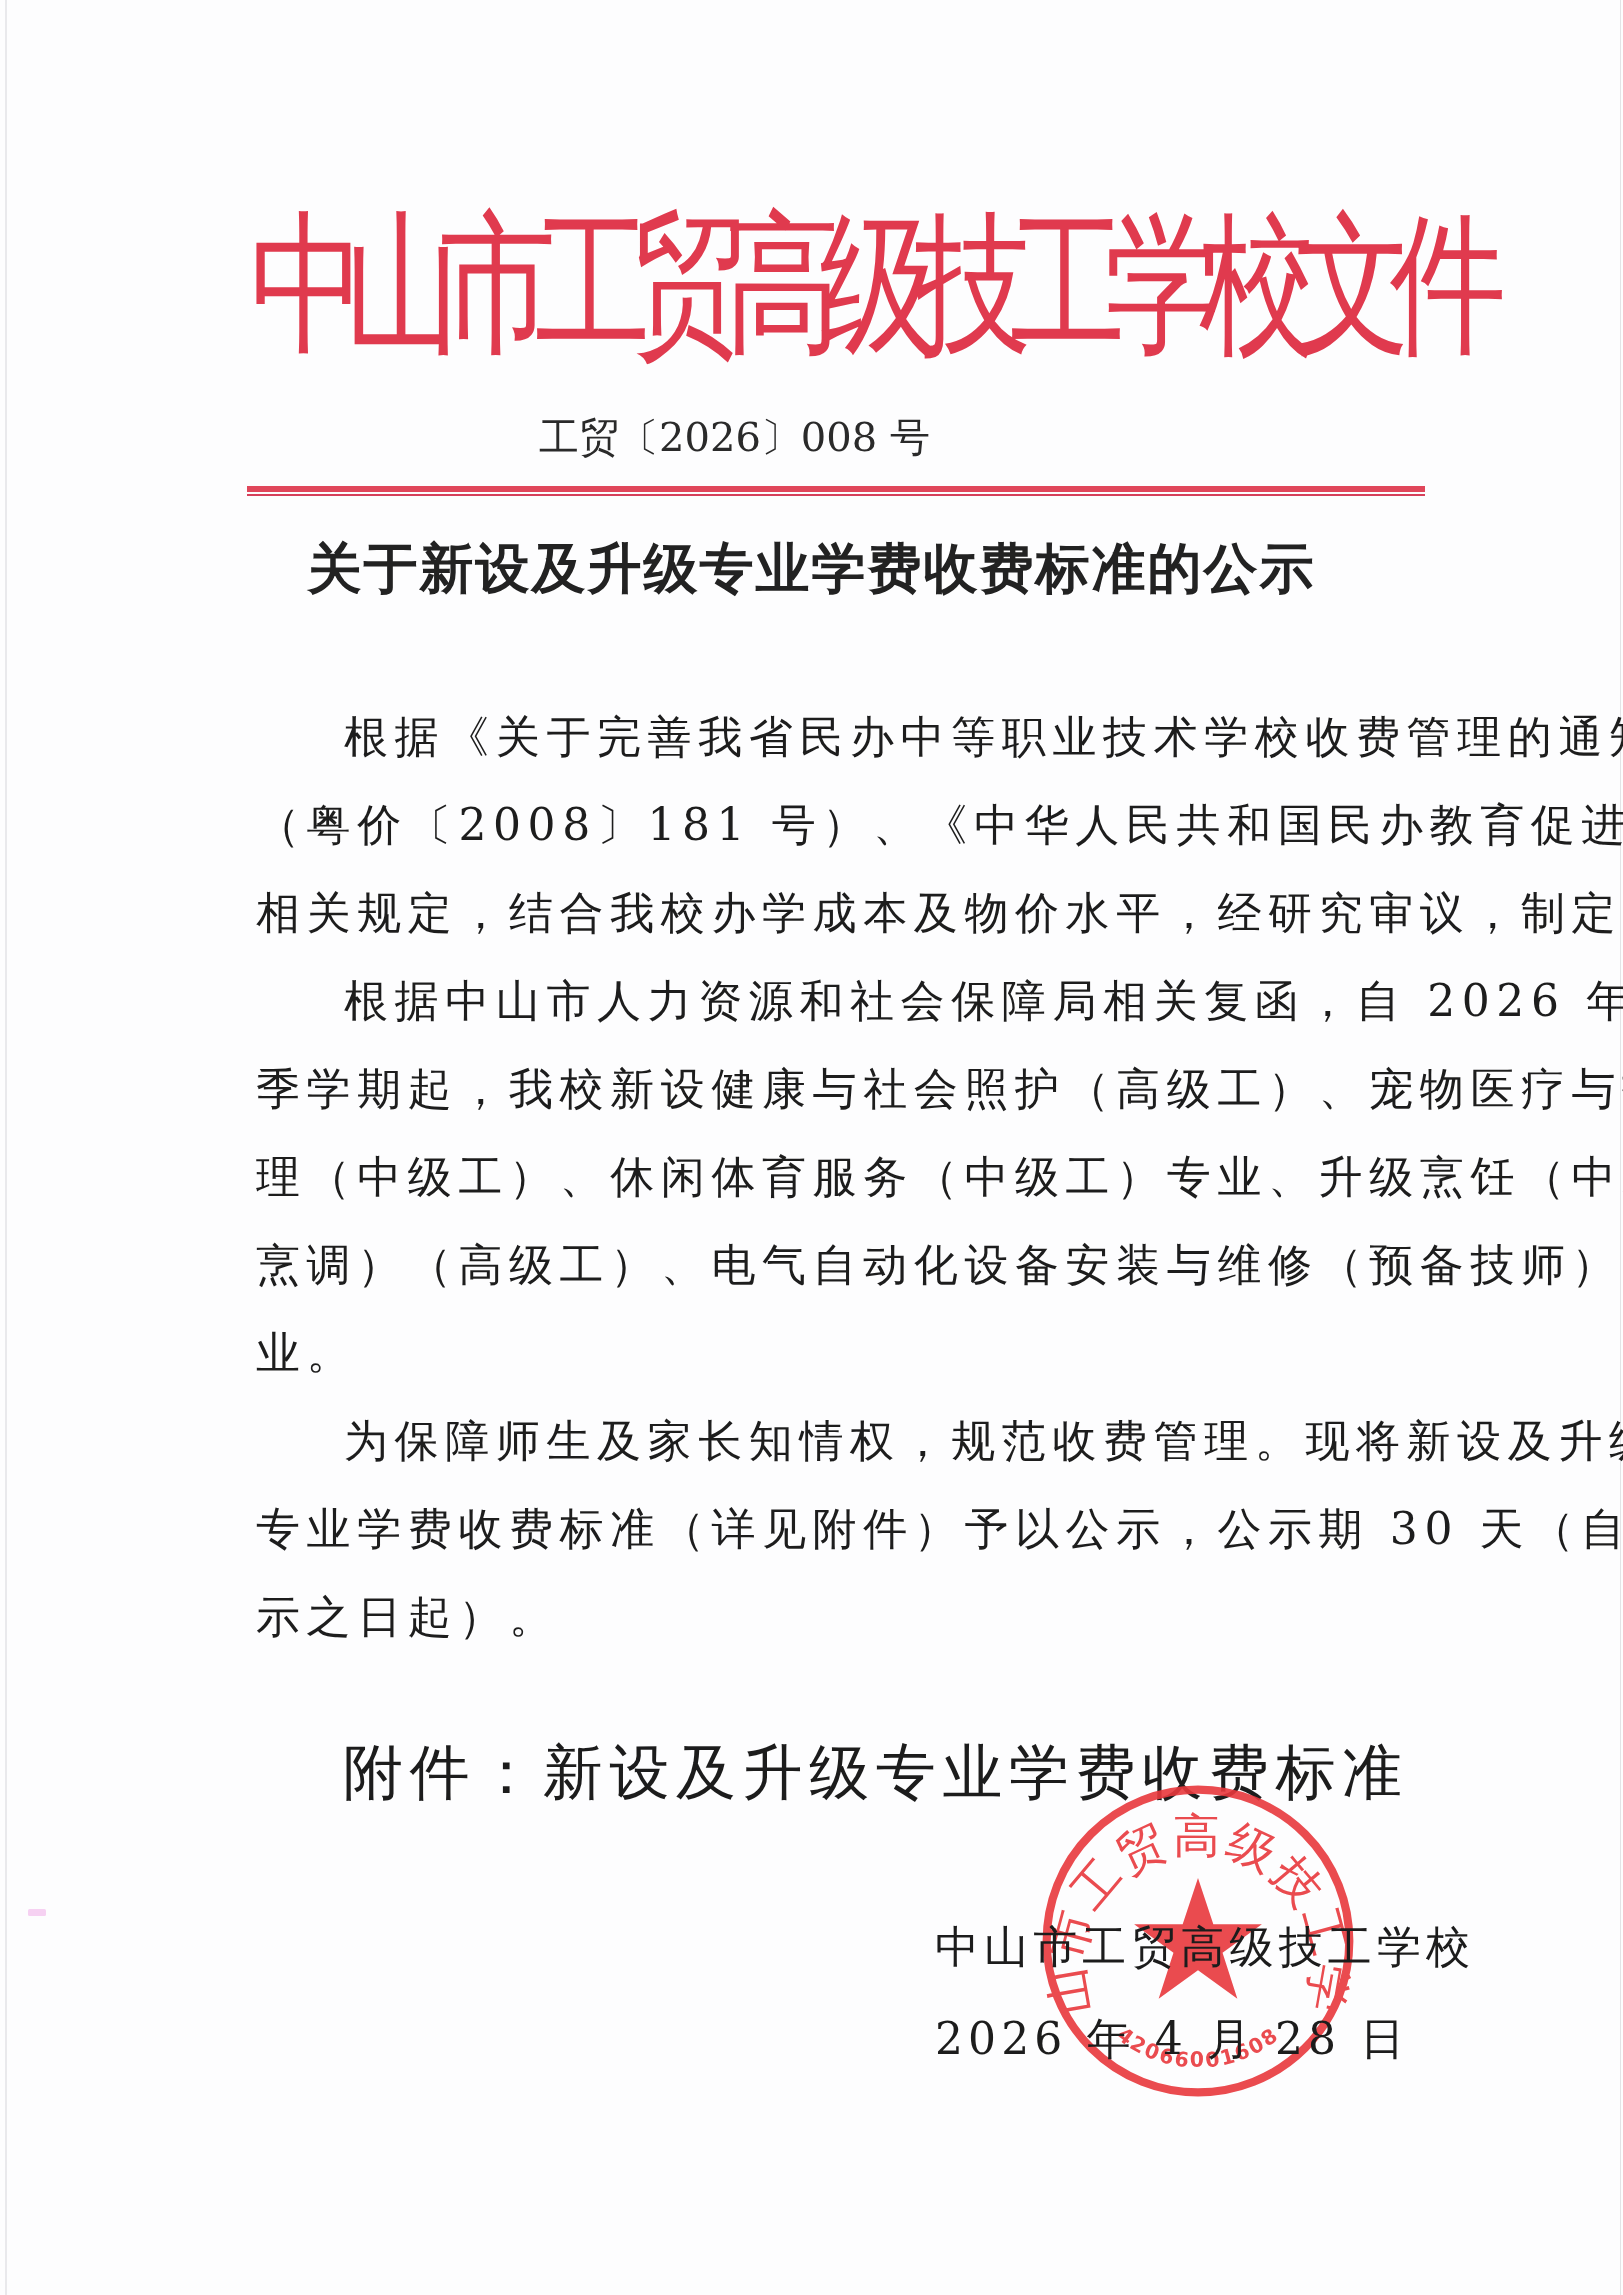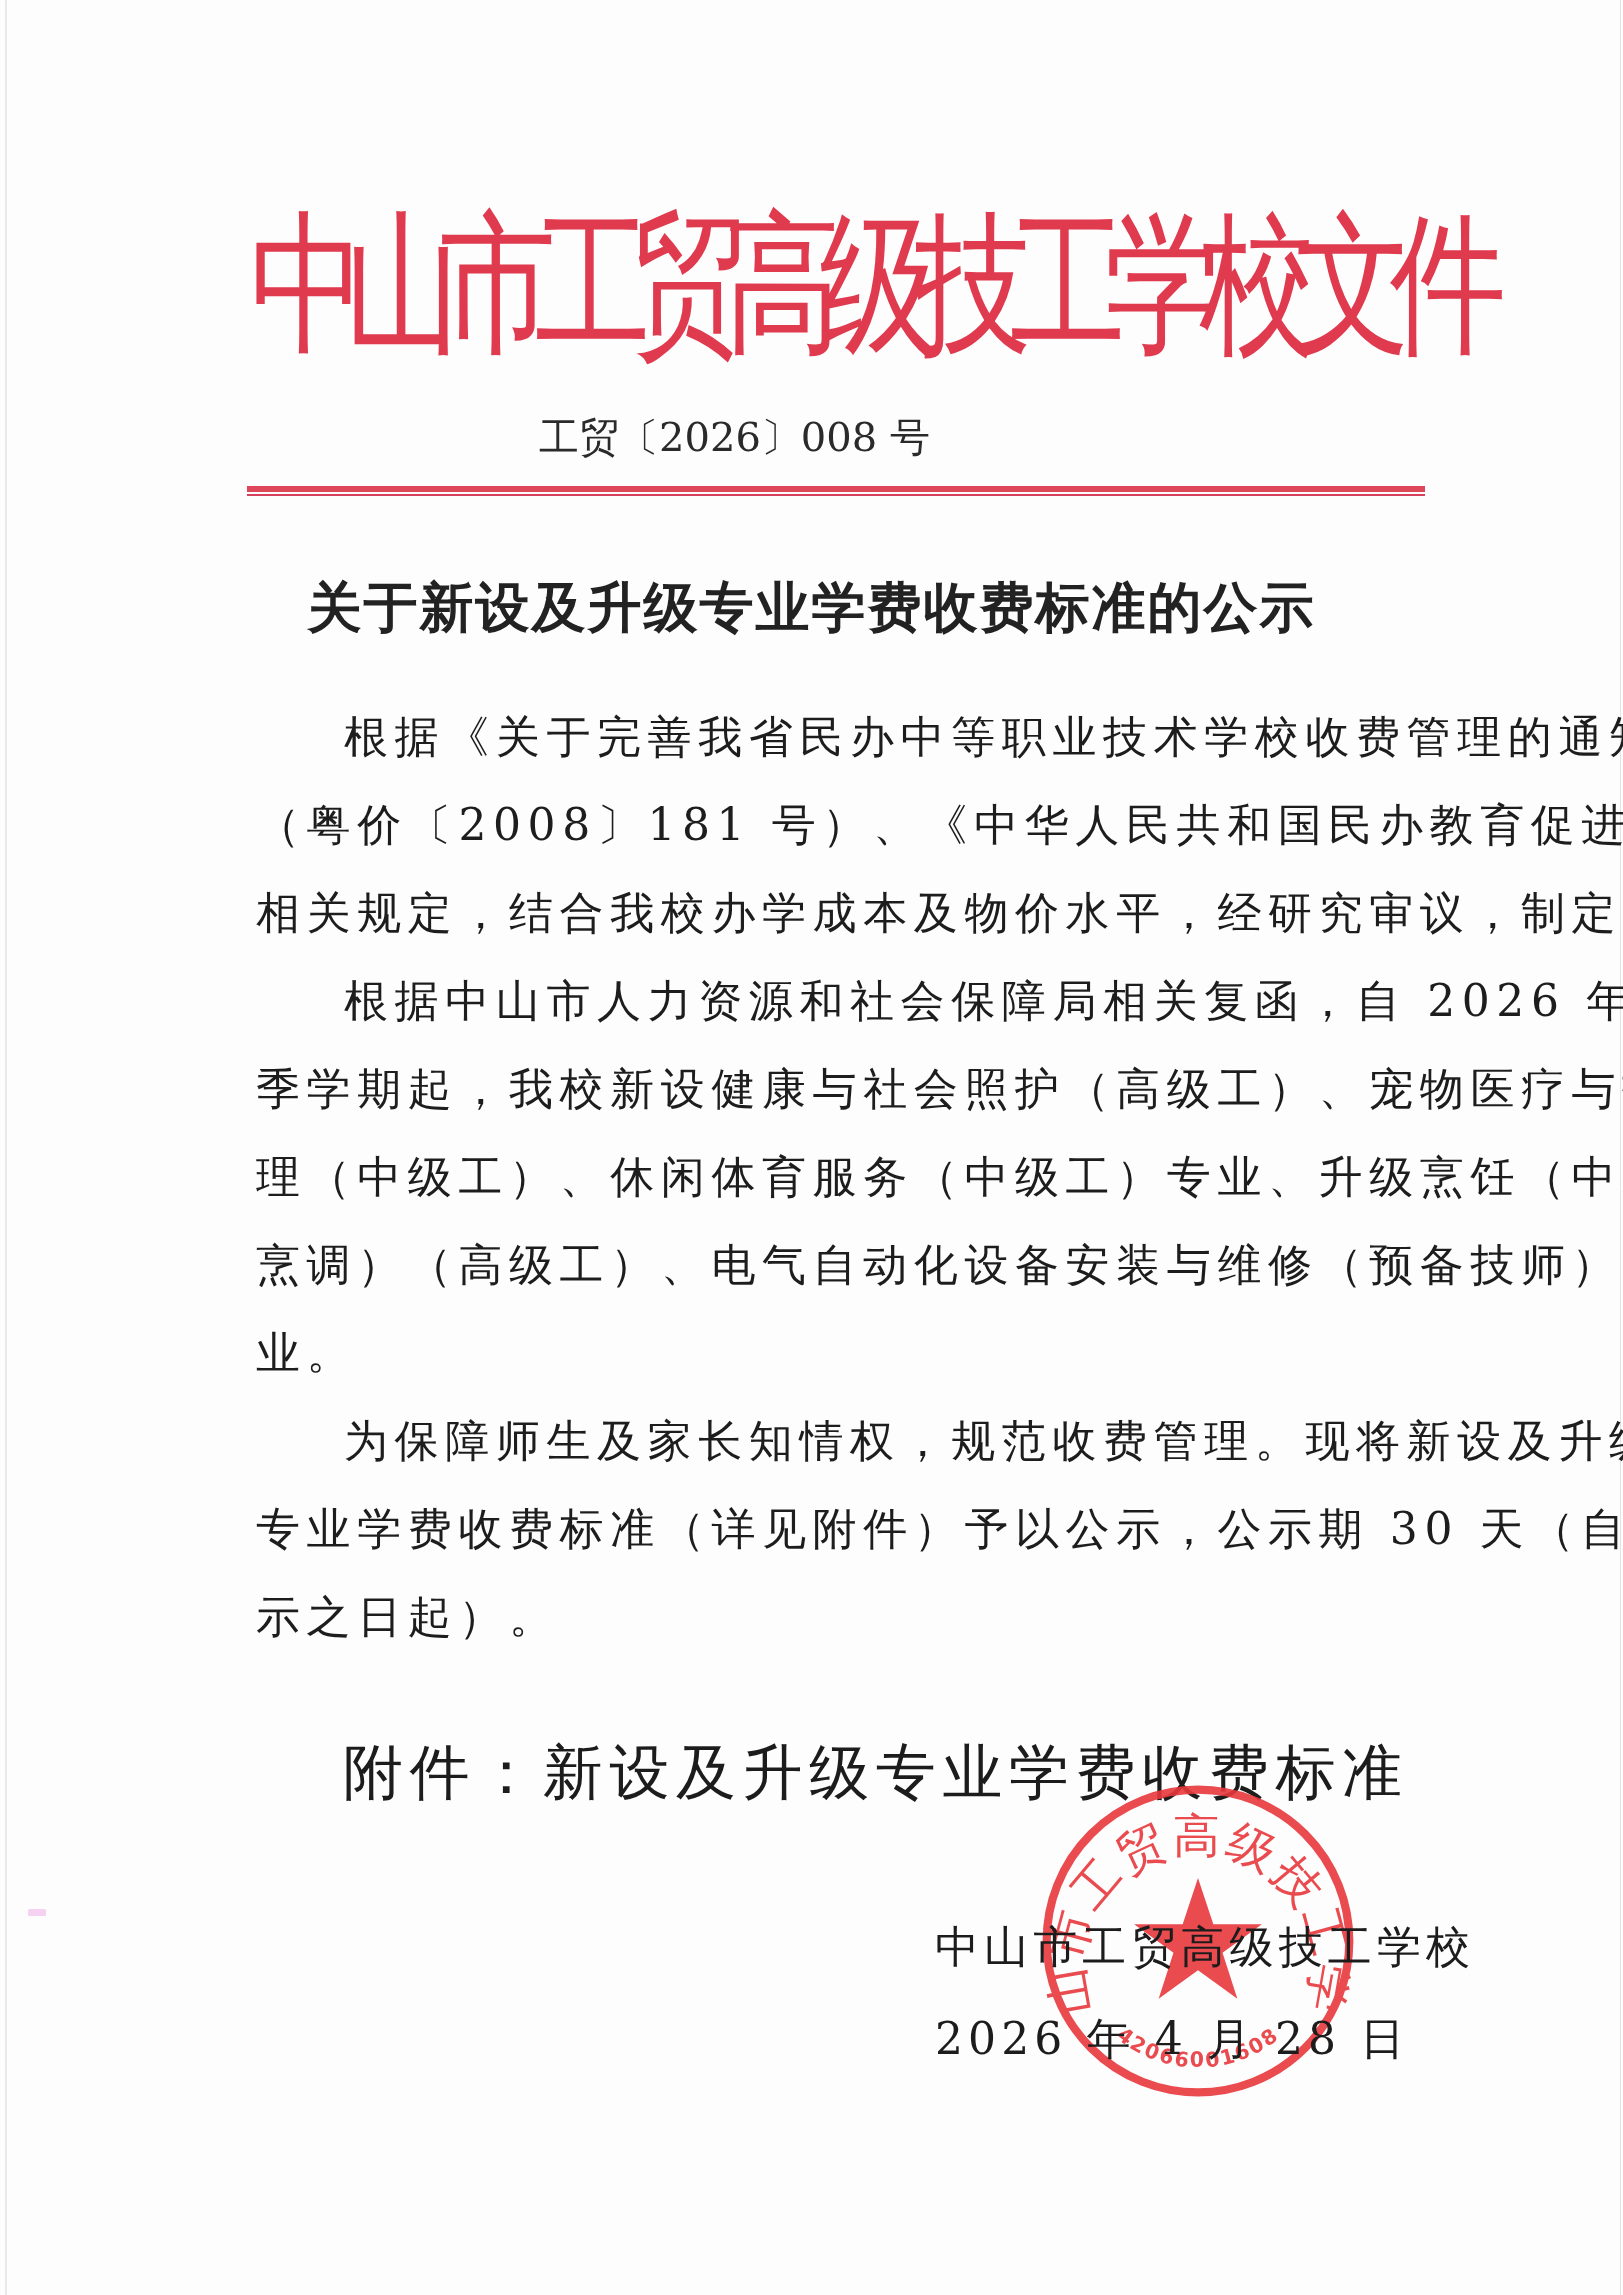--- a/index.html
+++ b/index.html
@@ -39,21 +39,21 @@
   }
   .rule-thick {
     position: absolute; left: 247px; top: 486px; width: 1178px; height: 6.1px;
     background: #e0465a;
   }
   .rule-thin {
     position: absolute; left: 247px; top: 494px; width: 1178px; height: 2px;
     background: #d6405a;
   }
   .heading {
-    position: absolute; left: 0; width: 1623px; top: 572px;
+    position: absolute; left: 0; width: 1623px; top: 533px;
     text-align: center;
     font-family: "DejaVu Sans", "Liberation Sans", sans-serif;
     font-weight: bold;
     font-size: 54px; line-height: 72px; color: #222;
     letter-spacing: 2px;
   }
   .body {
     position: absolute; left: 256px; top: 693px; width: 1130px;
     font-size: 44px; line-height: 88px;
     letter-spacing: 6.6px;

